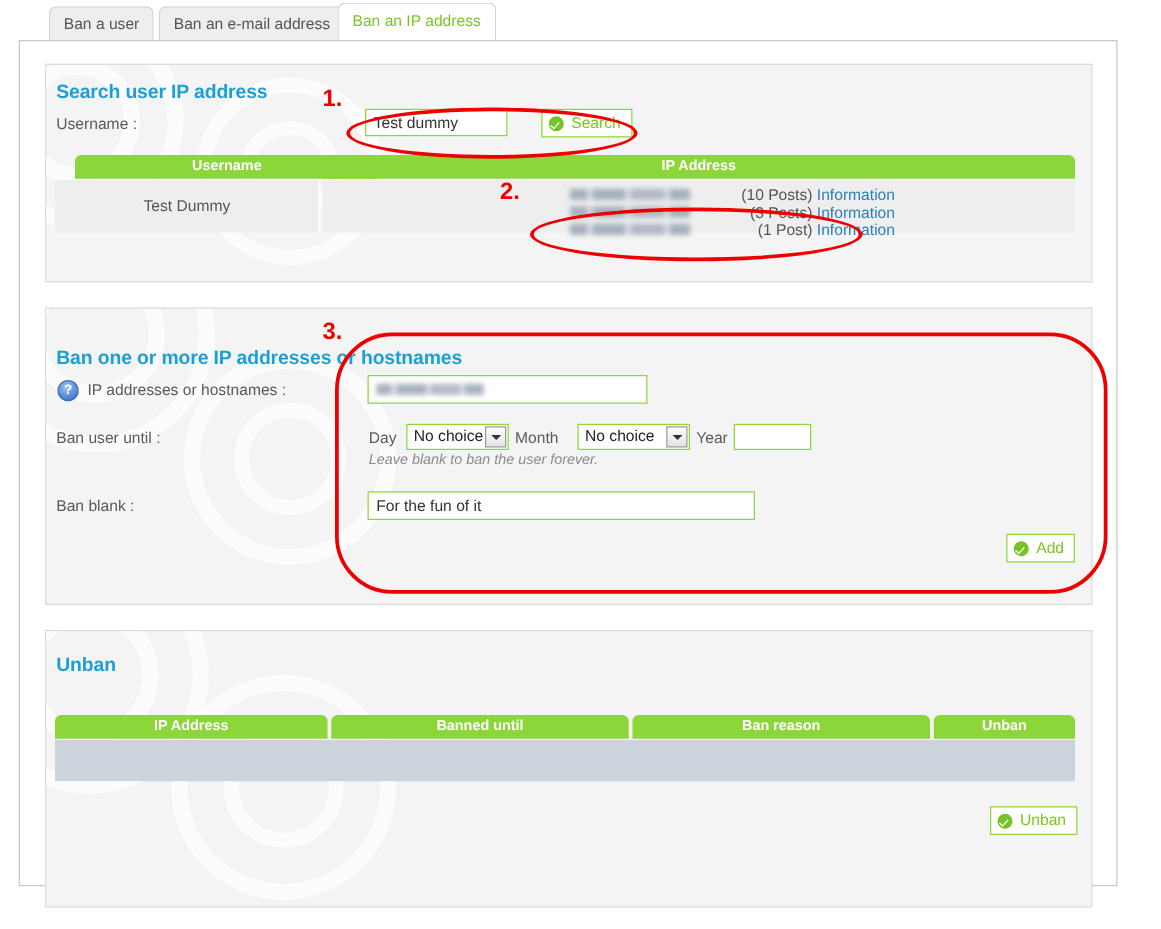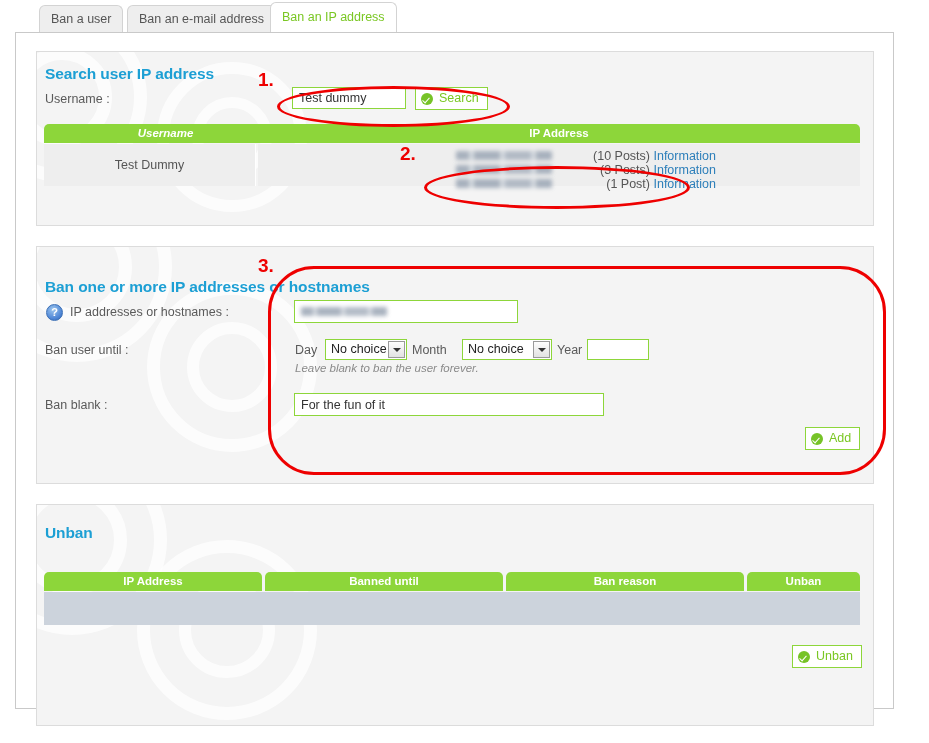--- a/index.html
+++ b/index.html
@@ -266,27 +266,27 @@
       <div class="wm" style="left:-25px; top:-5px; width:100px; height:100px; border-width:13px;"></div>
       <div class="wm" style="left:120px; top:10px; width:150px; height:150px; border-width:12px;"></div>
       <div class="wm" style="left:155px; top:45px; width:80px; height:80px; border-width:11px;"></div>
 
       <div class="panel-inner">
         <div class="sec-title" style="left:8px; top:13px;">Search user IP address</div>
         <div class="lbl" style="left:8px; top:40px;">Username :</div>
 
         <input class="txt" style="left: 255px; top: 35px; width: 114px; height: 22px;" value="Test dummy">
 
-        <div class="btn" style="left:378px; top:35px;">
+        <div class="btn" style="left:396px; top:35px;">
           <span class="ok"></span>
           <span>Search</span>
         </div>
 
         <div class="tbl" style="left:7px; top:72px; width:816px; height:62px;">
-          <div class="th" style="left:0; width:243px;font-style:italic;">Username</div>
+          <div class="th" style="left:16px; width:243px;">Username</div>
           <div class="th" style="left:214px; width:602px;">IP Address</div>
 
           <div class="tcell" style="left:0; top:20px; width:212px; height:42px;">
             <div class="tcell-txt">Test Dummy</div>
           </div>
           <div class="tcell" style="left:214px; top:20px; width:602px; height:42px; border-right:none;">
             <div class="iplist" style="left:198px; top:5px; width:260px;">
               <div class="iprow">
                 <span class="redact" style="left:0; top:2px; width:96px; height:9px;"></span>
                 <span class="posts">(10 Posts)</span>

